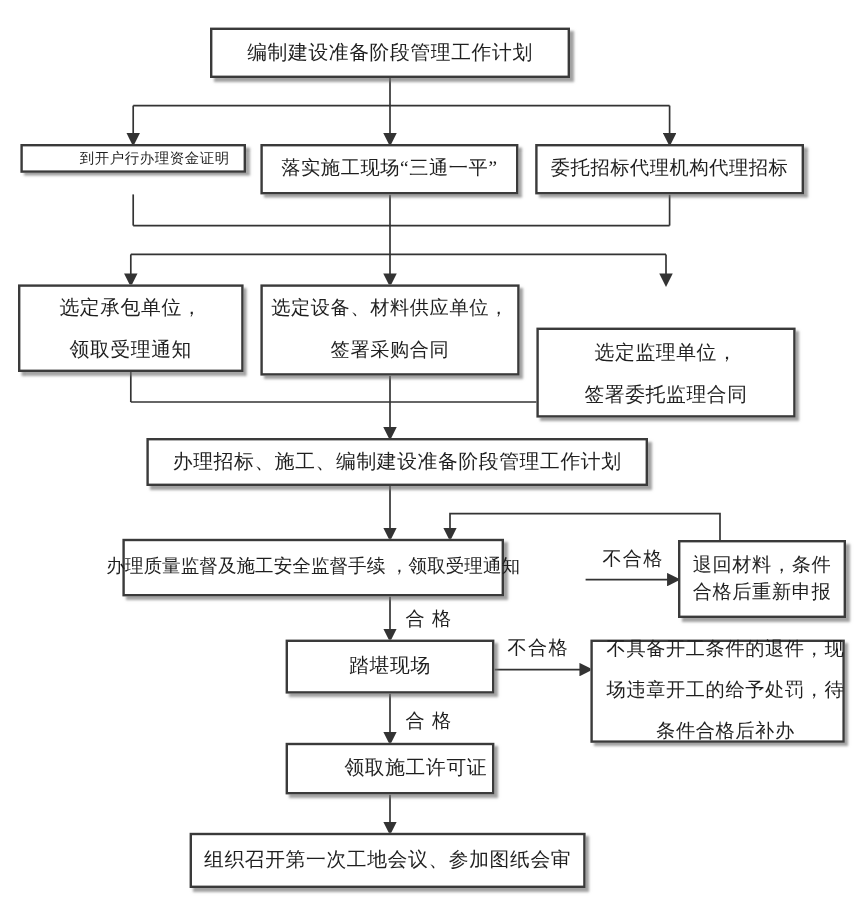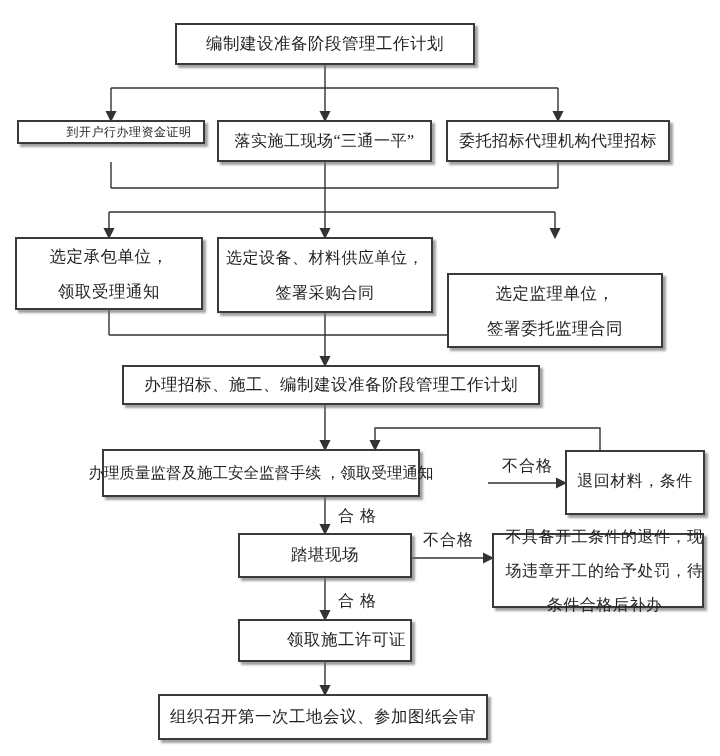--- a/index.html
+++ b/index.html
@@ -114,29 +114,30 @@
   </div>
 
   <div class="node" style="left:122px;top:365px;width:418px;height:40px;">
     <span class="line">办理招标、施工、编制建设准备阶段管理工作计划</span>
   </div>
 
   <div class="node" style="left:102px;top:449px;width:318px;height:48px;font-size:15.5px;letter-spacing:0;">
     <span class="line">办理质量监督及施工安全监督手续 ，领取受理通知</span>
   </div>
 
-  <div class="node" style="left:565px;top:450px;width:140px;height:65px;font-size:16px;font-family:Liberation Mono, monospace;">
+  <div class="node" style="left:565px;top:450px;width:140px;height:65px;font-size:16px;">
     <span class="line">退回材料，条件</span>
+    <span class="line">合格后重新申报</span>
   </div>
 
   <div class="node" style="left:238px;top:533px;width:174px;height:45px;">
     <span class="line">踏堪现场</span>
   </div>
 
-  <div class="node three-line" style="left:492px;top:533px;width:212px;height:75px;padding-left:13px;">
+  <div class="node three-line" style="left:492px;top:533px;width:212px;height:86px;padding-left:13px;">
     <span class="line">不具备开工条件的退件，现</span>
     <span class="line">场违章开工的给予处罚，待</span>
     <span class="line">条件合格后补办</span>
   </div>
 
   <div class="node" style="left:238px;top:619px;width:174px;height:43px;padding-left:43px;">
     <span class="line">领取施工许可证</span>
   </div>
 
   <div class="node" style="left:158px;top:694px;width:330px;height:46px;">

